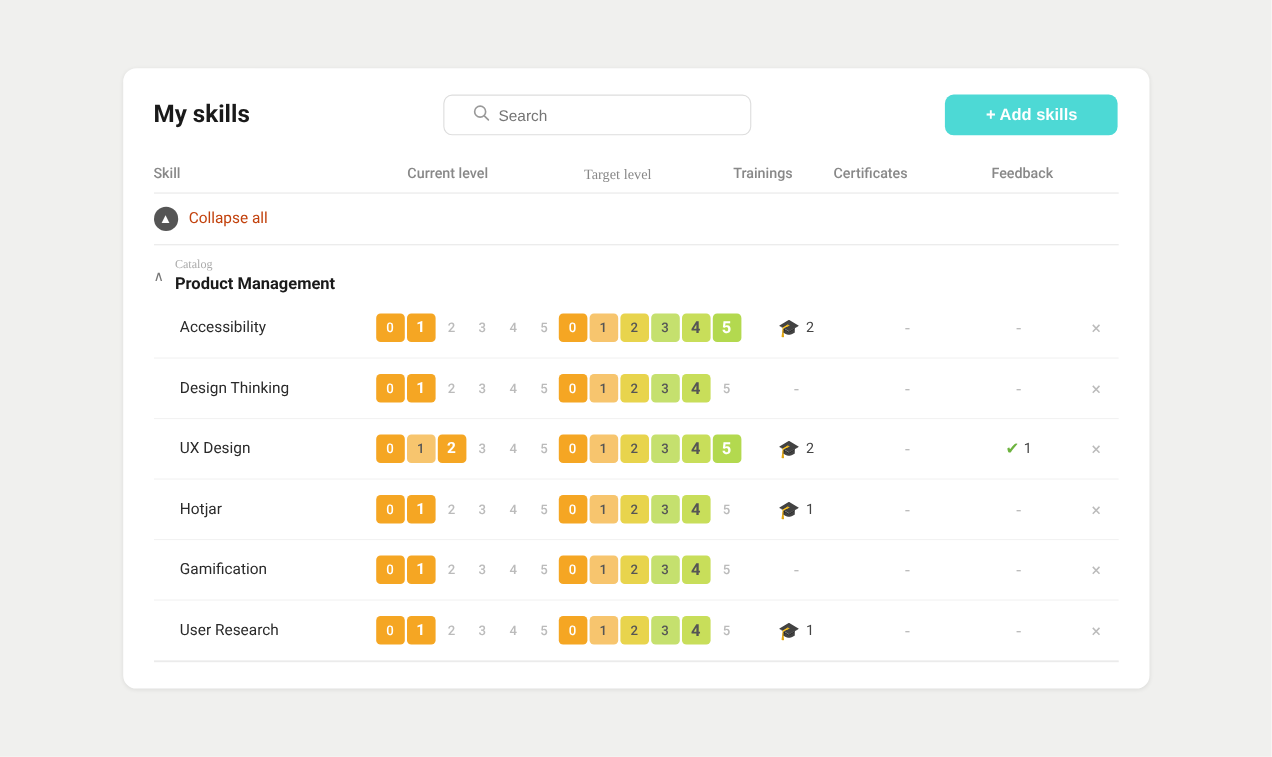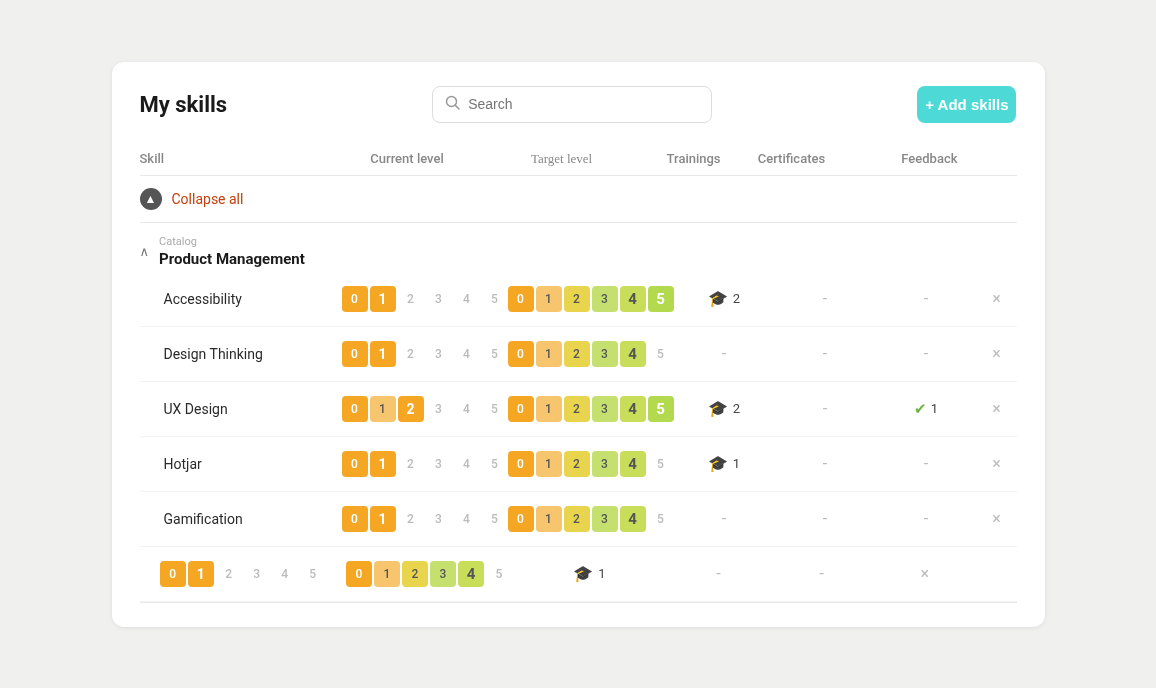--- a/index.html
+++ b/index.html
@@ -28,21 +28,21 @@
     .page-title {
       font-size: 22px;
       font-weight: 700;
       color: #1a1a1a;
     }
     .search-box {
       display: flex;
       align-items: center;
       border: 1.5px solid #ddd;
       border-radius: 8px;
-      padding: 8px 12px;
+      padding: 8px 26px;
       width: 280px;
       background: #fff;
       gap: 8px;
     }
     .search-icon-svg {
       color: #999;
       flex-shrink: 0;
     }
     .search-input {
       border: none;
@@ -50,21 +50,21 @@
       font-size: 14px;
       color: #333;
       width: 100%;
       background: transparent;
     }
     .add-skills-btn {
       background: #4dd9d5;
       color: #fff;
       border: none;
       border-radius: 8px;
-      padding: 10px 8px;
+      padding: 10px 37px;
       font-size: 15px;
       font-weight: 600;
       cursor: pointer;
       display: flex;
       align-items: center;
       gap: 6px;
     }
     .table-header {
       display: grid;
       grid-template-columns: 2fr 1.5fr 1.5fr 1fr 1fr 1fr 40px;
@@ -120,20 +120,21 @@
     .catalog-chevron {
       color: #777;
       cursor: pointer;
       font-size: 13px;
     }
     .catalog-info { }
     .catalog-tag {
       font-size: 11px;
       color: #aaa;
       margin-bottom: 2px;
+      font-family: Liberation Serif, serif;
     }
     .catalog-name {
       font-size: 15px;
       font-weight: 700;
       color: #1a1a1a;
     }
 
     .skill-row {
       display: grid;
       grid-template-columns: 2fr 1.5fr 1.5fr 1fr 1fr 1fr 40px;
@@ -391,20 +392,21 @@
         <div class="level-cell medium-green-bg target-active">4</div>
         <div class="level-cell dim">5</div>
       </div>
       <div class="dash-cell">-</div>
       <div class="dash-cell">-</div>
       <div class="dash-cell">-</div>
       <div class="close-cell">×</div>
     </div>
 
     <div class="skill-row">
+      <div class="skill-name">User Research</div>
       <div class="level-bar">
         <div class="level-cell orange-bg">0</div>
         <div class="level-cell active-orange target-active">1</div>
         <div class="level-cell dim">2</div>
         <div class="level-cell dim">3</div>
         <div class="level-cell dim">4</div>
         <div class="level-cell dim">5</div>
       </div>
       <div class="level-bar">
         <div class="level-cell orange-bg">0</div>

